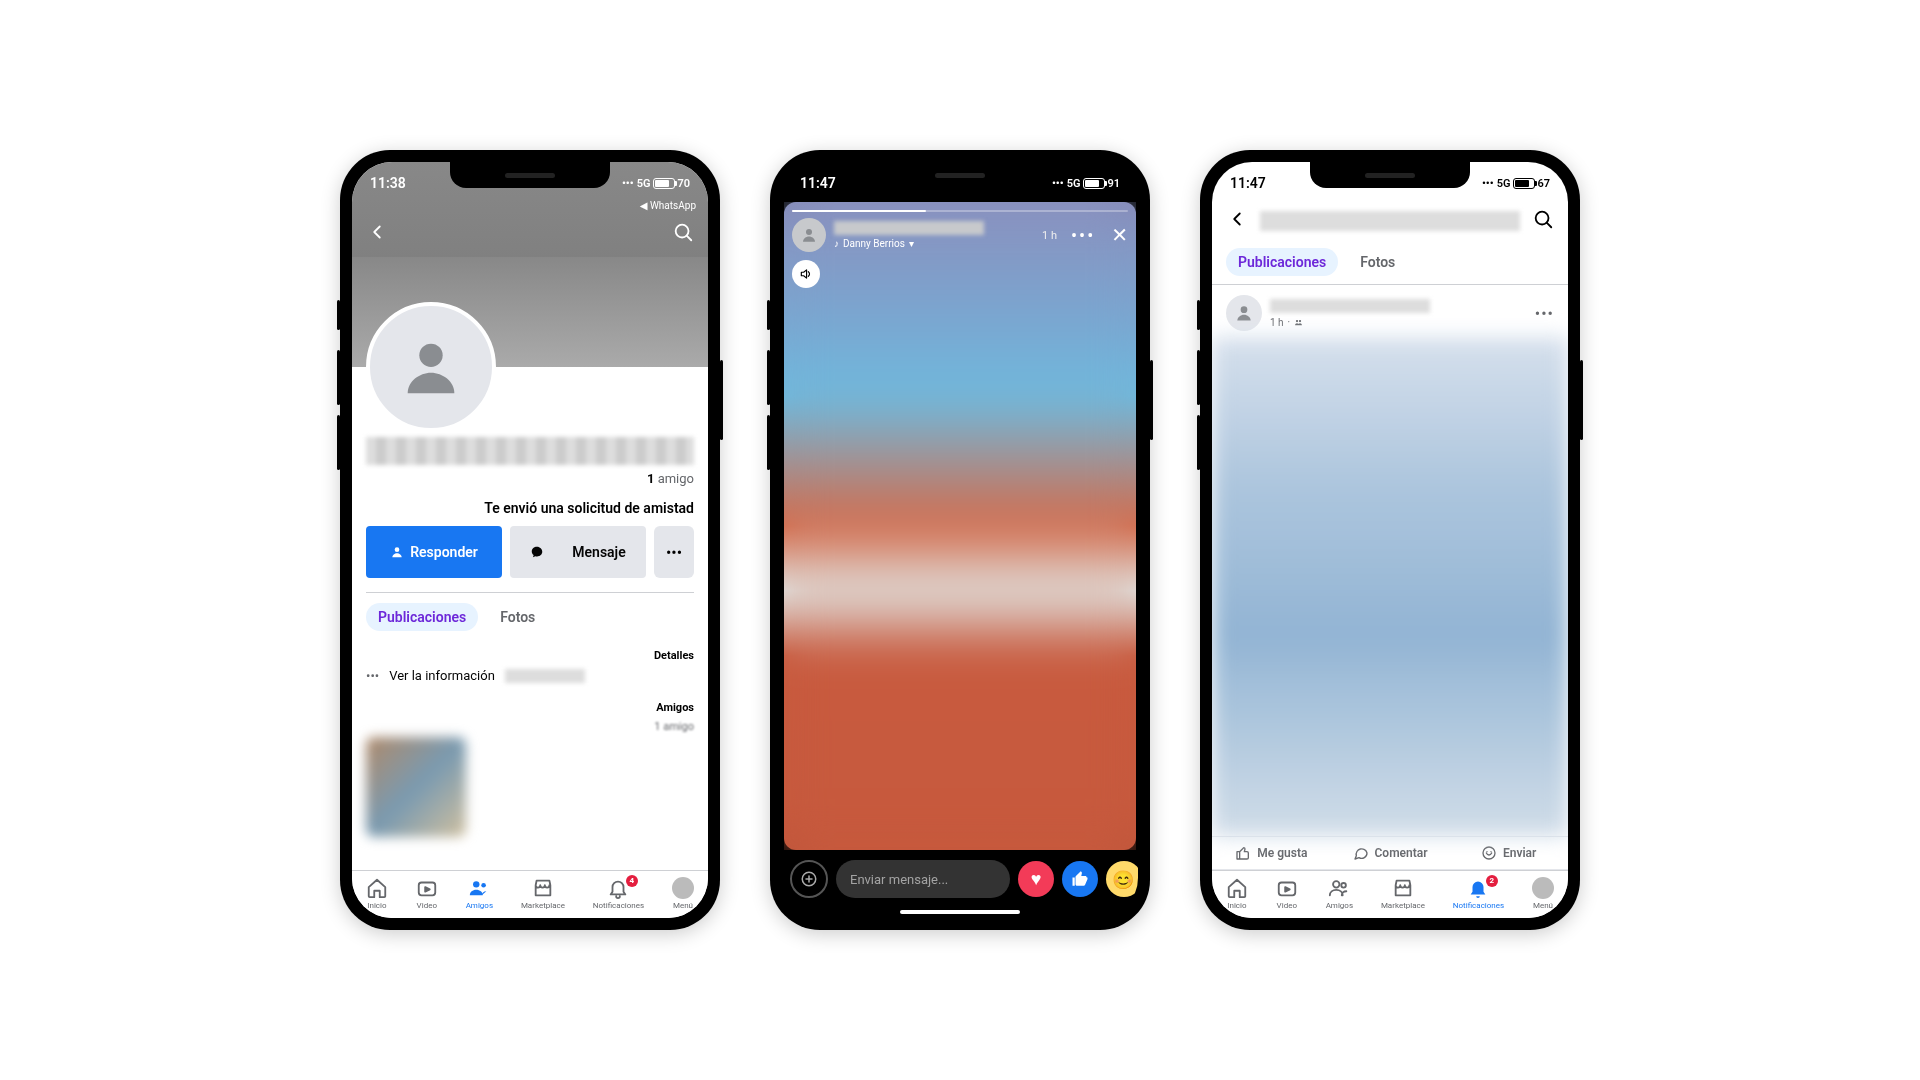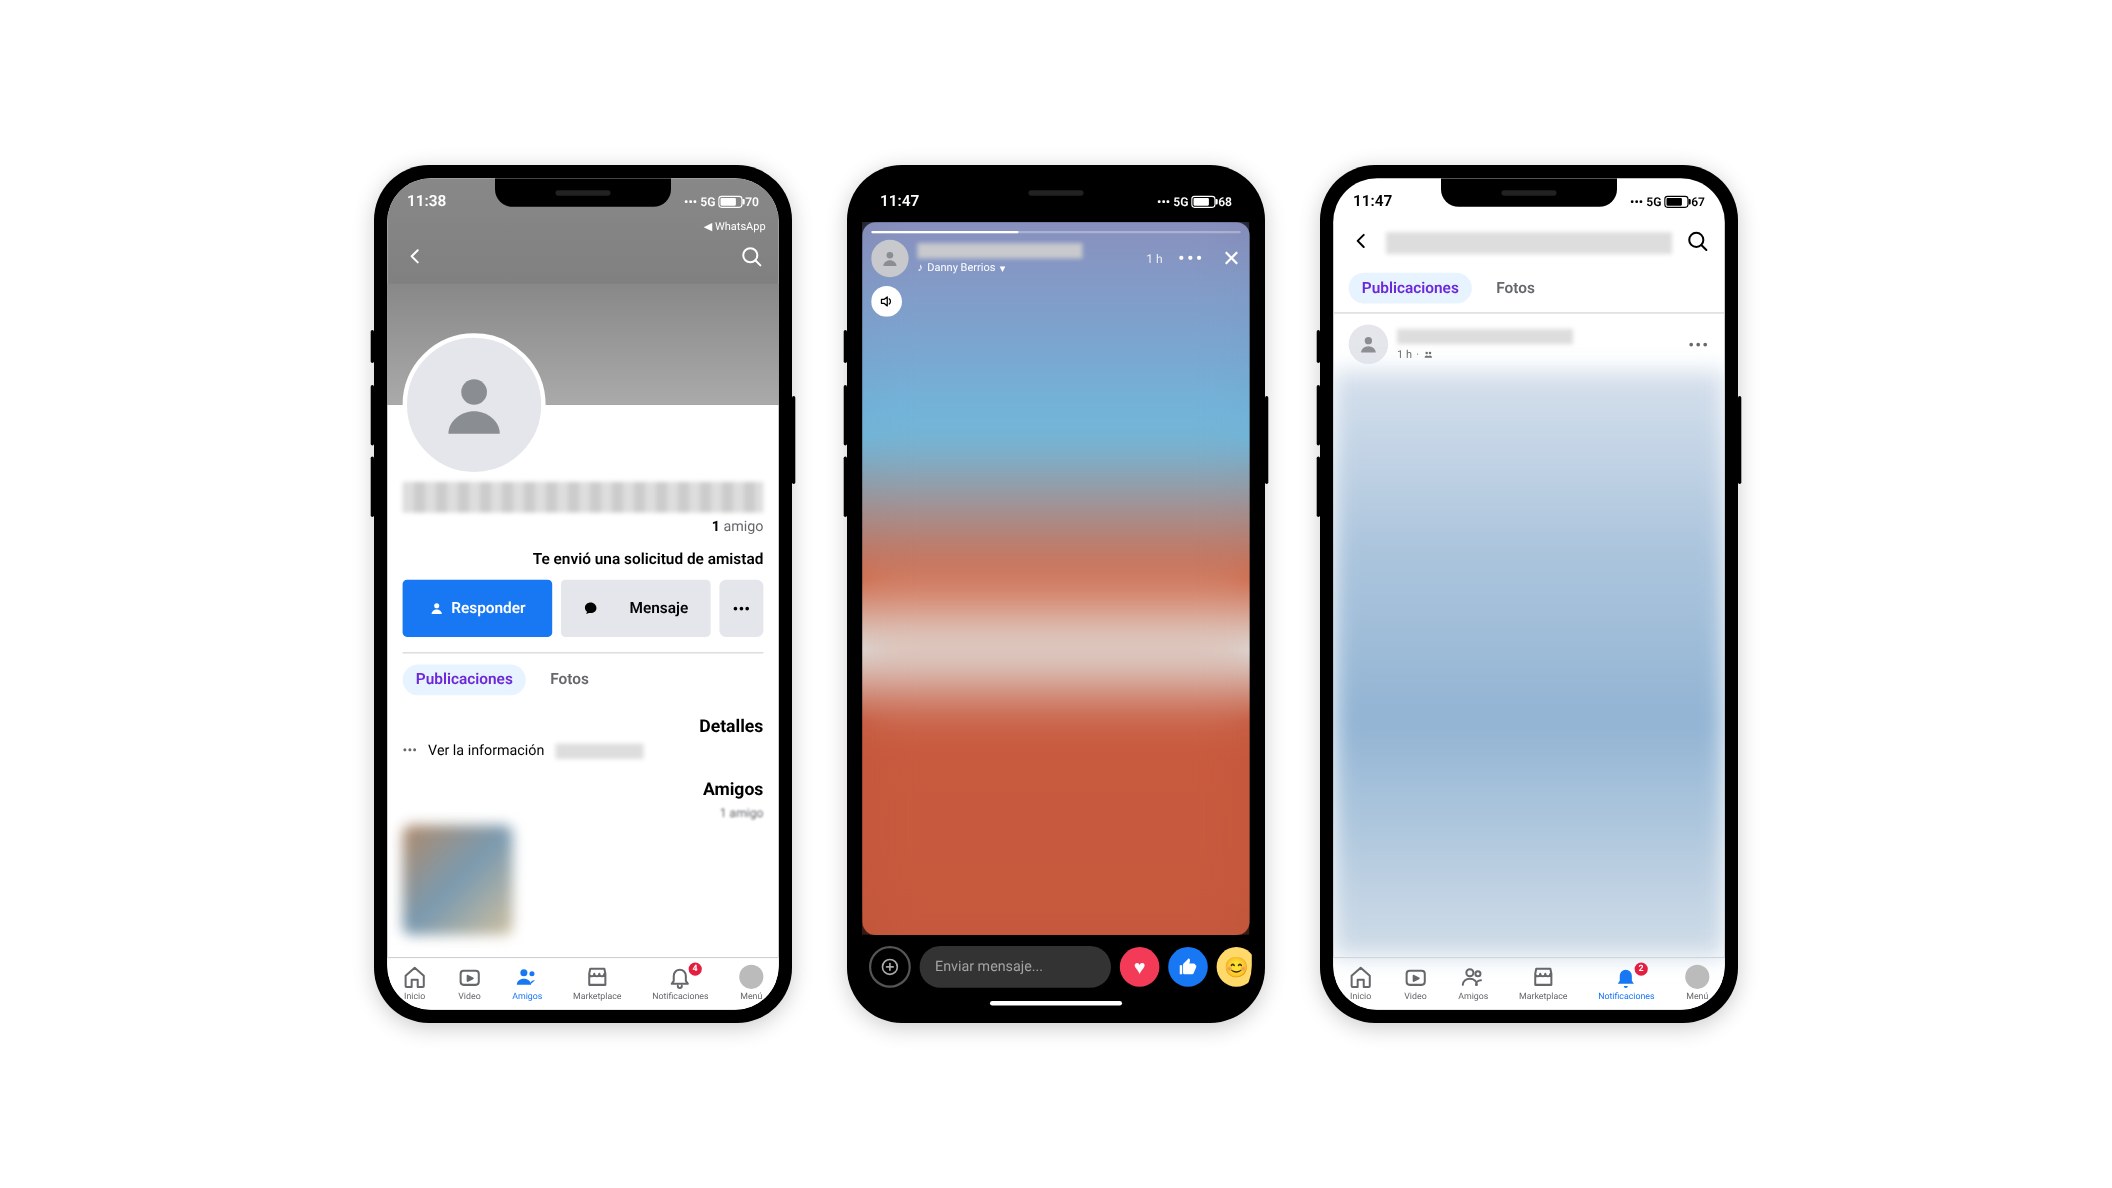--- a/index.html
+++ b/index.html
@@ -31,21 +31,21 @@
   .friends-ct b{ color:#050505;}
   .req-txt{ font-size:14px; font-weight:600; margin-bottom:10px;}
   .btn-row{ display:flex; gap:8px; margin-bottom:14px;}
   .btn{ flex:1; height:52px; border-radius:4px; display:flex; align-items:center; justify-content:center; gap:6px; font-size:14px; font-weight:600;}
   .btn-primary{ background:#1877f2; color:#fff;}
   .btn-secondary{ background:#e4e6eb; color:#050505;gap:28px;}
   .btn-more{ flex:0 0 40px; background:#e4e6eb; border-radius:6px; display:flex; align-items:center; justify-content:center;}
   .tabs{ display:flex; gap:10px; border-top:1px solid #ced0d4; padding:10px 0 8px;}
   .tab{ padding:6px 12px; border-radius:16px; font-size:14px; font-weight:600; color:#65676b;}
   .tab.active{ background:#e7f3ff; color:#6d28d9;}
-  .sect-h{ font-size:16px; font-weight:700; margin:10px 0 6px;}
+  .sect-h{ font-size:11px; font-weight:700; margin:10px 0 6px;}
   .info-row{ display:flex; align-items:center; gap:10px; font-size:13px; color:#050505;}
   .info-blur{ width:80px; height:14px; background:#ddd; filter:blur(2px);}
   .sub{ font-size:11px; color:#65676b; filter:blur(1px); margin-bottom:4px;}
   .friend-thumb{ width:100px; height:100px; border-radius:8px; background:linear-gradient(135deg,#b08a6a,#7a9ab0,#d0c0a0); filter:blur(6px);}
   .bottom-nav{ margin-top:auto; border-top:1px solid #ced0d4; display:flex; justify-content:space-around; padding:6px 0 8px; background:#fff;}
   .bn-item{ display:flex; flex-direction:column; align-items:center; gap:2px; font-size:8px; color:#65676b; position:relative;}
   .bn-item.active{ color:#1877f2;}
   .bn-item svg{ width:22px; height:22px; }
   .badge{ position:absolute; top:-2px; right:6px; background:#e41e3f; color:#fff; font-size:8px; font-weight:700; border-radius:8px; padding:0 4px; line-height:12px;}
   .bn-avatar{ width:22px; height:22px; border-radius:50%; background:#bbb;}
@@ -224,21 +224,21 @@
     <div class="notch"></div>
     <div class="status-bar">
       <span>11:47</span>
       <span class="status-right">
         <span>•••</span>
           <span>5G</span>
         <span class="batt">
             <span class="batt-box">
               <span class="batt-fill" style="width:68%"></span>
             </span>
-            <span>68</span>
+            <span>91</span>
           </span>
       </span>
     </div>
     <div class="story">
       <div class="story-prog"></div>
       <div class="story-head">
         <div class="story-av">
             <svg viewBox="0 0 24 24">
               <circle cx="12" cy="8" r="4" fill="#8a8d91" stroke="none"></circle>
               <path d="M4 21c0-4 4-7 8-7s8 3 8 7" fill="#8a8d91" stroke="none"></path>
@@ -327,20 +327,41 @@
         <div class="post-name"></div>
         <div class="post-meta"><span>1 h</span> · <svg viewBox="0 0 24 24" width="9" height="9" style="fill:#65676b;stroke:none">
               <circle cx="8" cy="8" r="3"></circle>
               <circle cx="16" cy="8" r="3"></circle>
               <path d="M3 19c0-3 2.5-5 5-5s5 2 5 5M11 19c0-3 2.5-5 5-5s5 2 5 5"></path>
             </svg></div>
       </div>
       <span class="post-dots">•••</span>
     </div>
     <div class="post-img"></div>
+    <div class="post-actions">
+      <div class="pa">
+          <svg viewBox="0 0 24 24">
+            <path d="M7 21V10m0 11h11a2 2 0 002-2v-7a2 2 0 00-2-2h-4l1-4a2 2 0 00-2-2l-6 6m0 11H3V10h4"></path>
+          </svg>
+          <span>Me gusta</span>
+        </div>
+      <div class="pa">
+          <svg viewBox="0 0 24 24">
+            <path d="M21 12a8 8 0 01-12 7l-6 2 2-5a8 8 0 1116-4z"></path>
+          </svg>
+          <span>Comentar</span>
+        </div>
+      <div class="pa">
+          <svg viewBox="0 0 24 24">
+            <circle cx="12" cy="12" r="9"></circle>
+            <path d="M8 12c1 2 2 3 4 3s3-1 4-3M9 10h.01M15 10h.01"></path>
+          </svg>
+          <span>Enviar</span>
+        </div>
+    </div>
     <div class="bottom-nav">
       <div class="bn-item">
           <svg viewBox="0 0 24 24">
             <path d="M3 11l9-8 9 8v10a1 1 0 01-1 1h-5v-7h-6v7H4a1 1 0 01-1-1z"></path>
           </svg>
           <span>Inicio</span>
         </div>
       <div class="bn-item">
           <svg viewBox="0 0 24 24">
             <rect x="3" y="6" width="18" height="14" rx="3"></rect>

